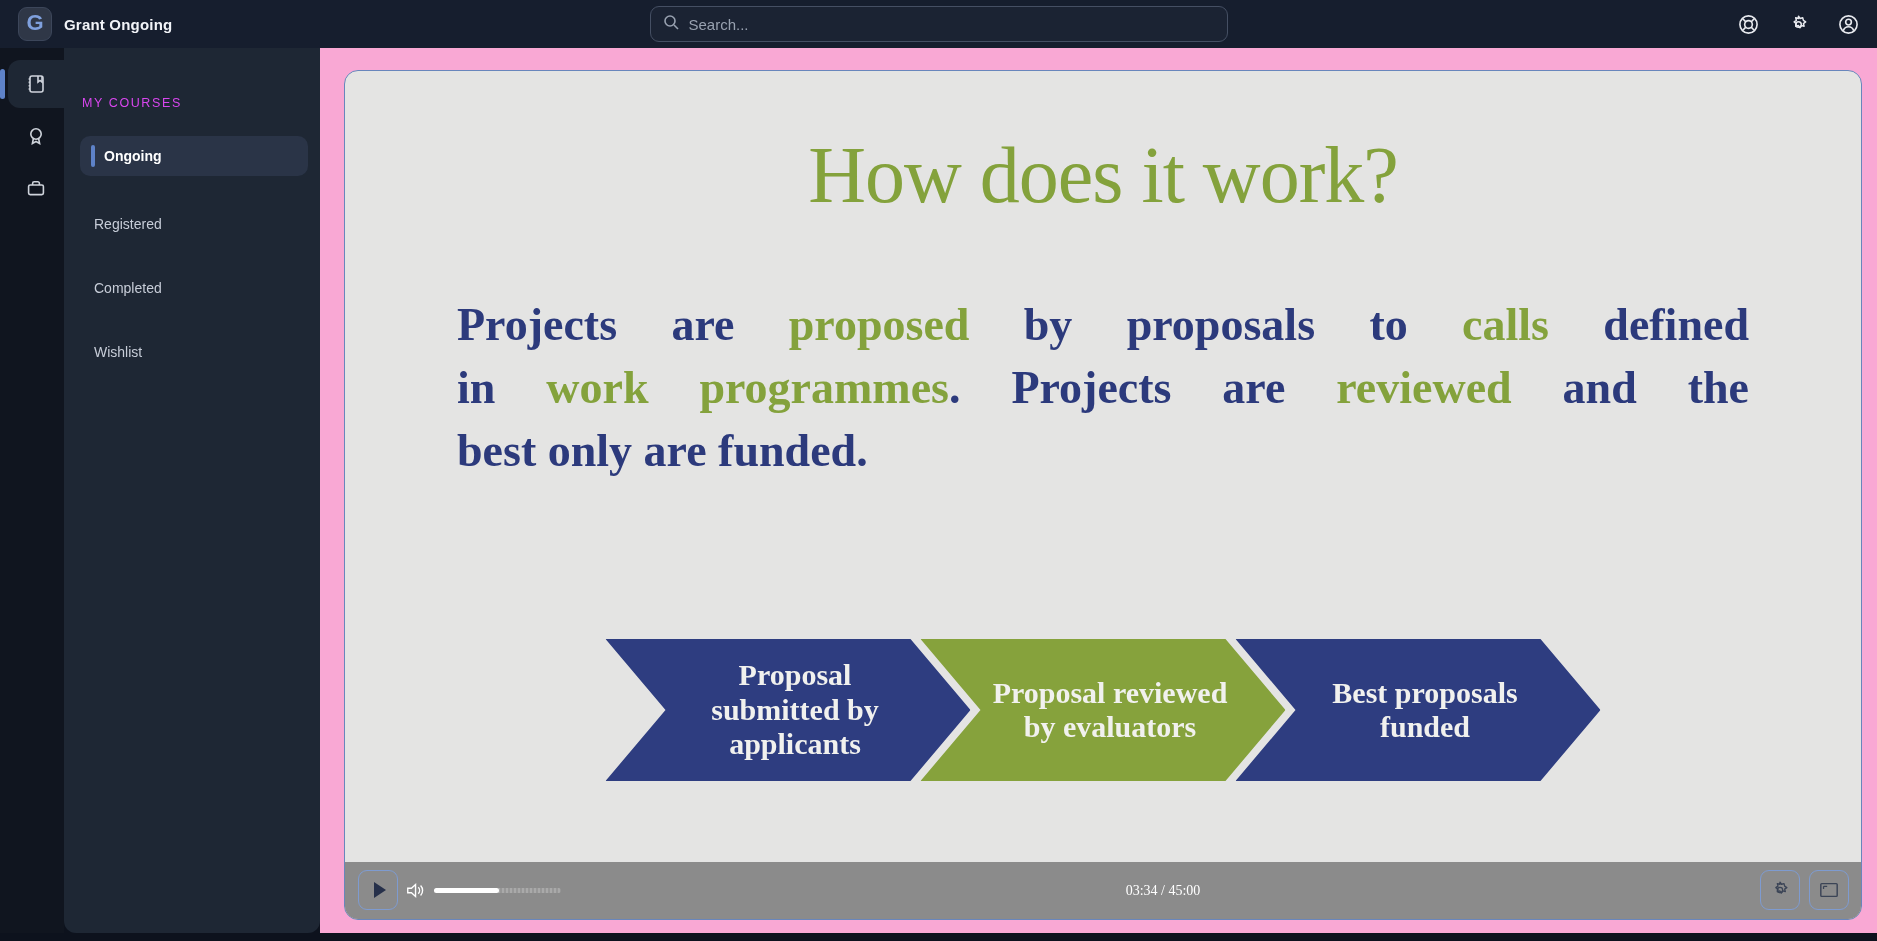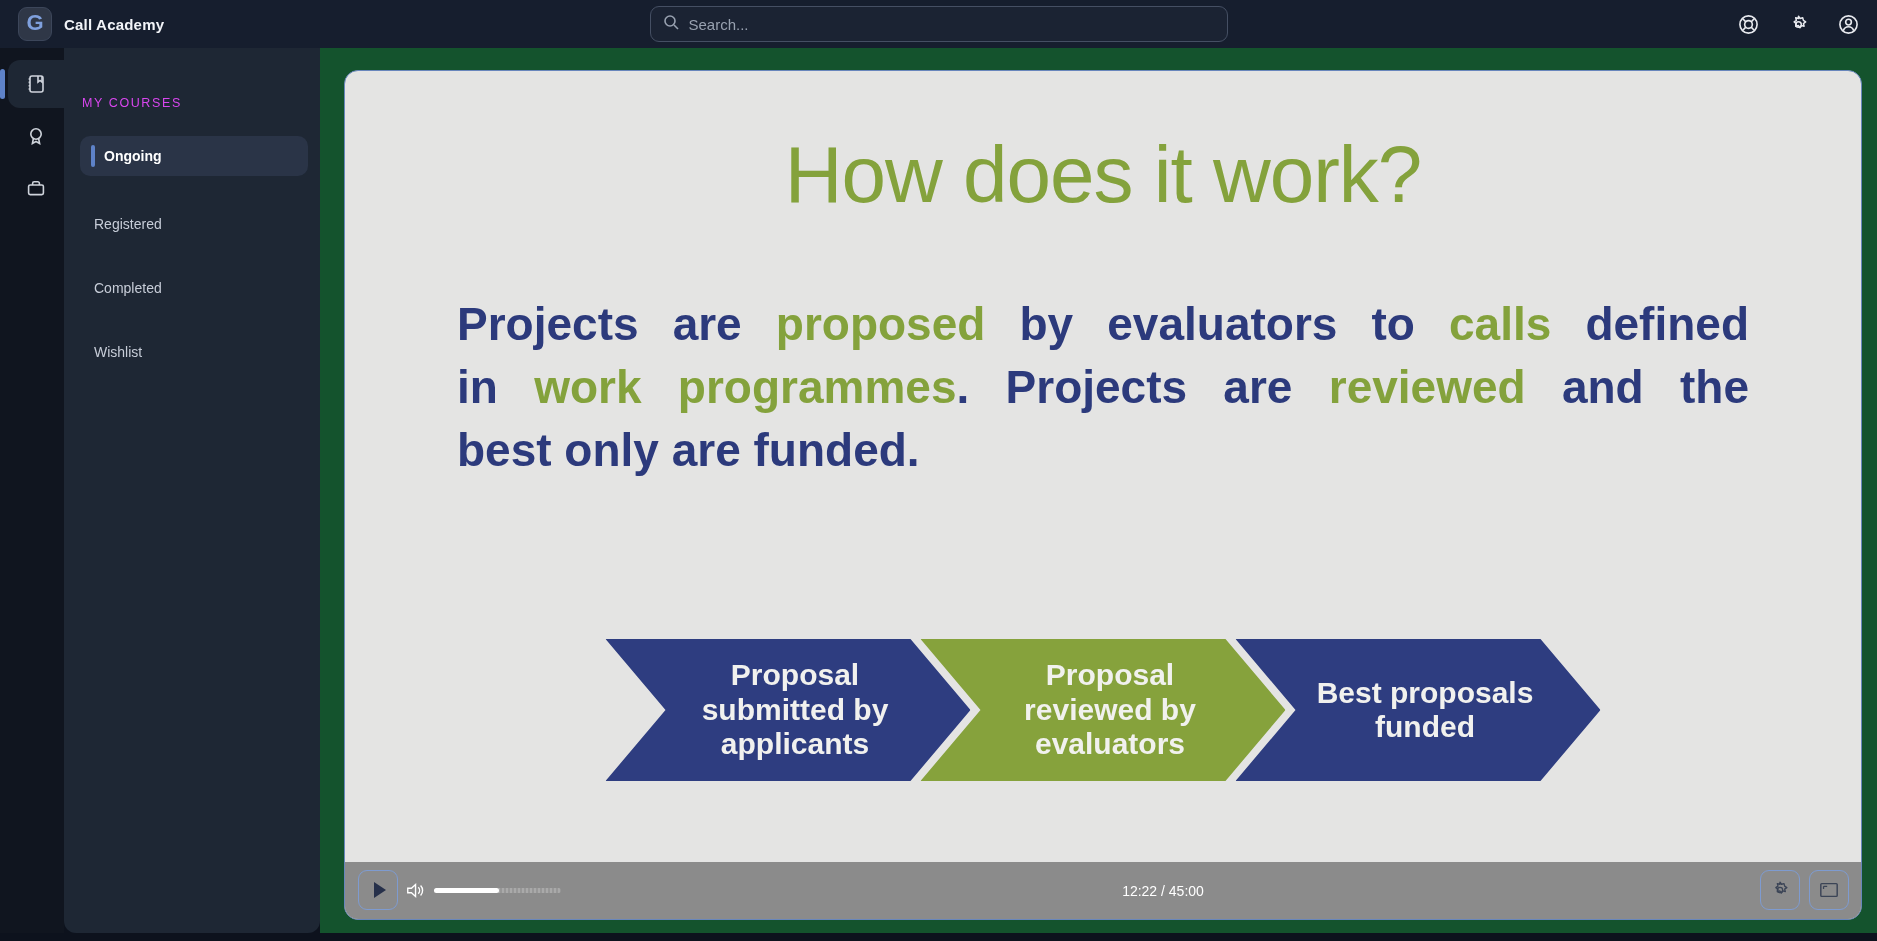--- a/index.html
+++ b/index.html
@@ -85,21 +85,21 @@
   }
   .side-item.active::before {
     content:""; position:absolute; left:11px; top:9px;
     width:4px; height:22px; border-radius:3px; background:#5e82c8;
   }
   .side-item.plain { height:34px; }
   .side-group { display:flex; flex-direction:column; gap:28px; }
 
   
   .main {
-    flex:1; background:#14532d; position:relative;
+    flex:1; background:#f9a8d4; position:relative;font-family:Liberation Serif, serif;
   }
   .player {
     position:absolute; left:24px; top:22px;
     width:1518px; height:850px;
     background:#e4e4e3;
     border:1.5px solid #6886bc; border-radius:14px;
     overflow:hidden;
     display:flex; flex-direction:column;
   }
 
@@ -182,21 +182,21 @@
   }
 </style>
 </head>
 <body>
 
 <div class="topbar">
   <div class="brand">
     <div class="logo-tile">
       <span class="logo-g">G</span>
     </div>
-    <span class="brand-title">Call Academy</span>
+    <span class="brand-title">Grant Ongoing</span>
   </div>
 
   <div class="searchbox">
     <span>
       <svg width="16" height="16" viewBox="0 0 16 16" fill="none" stroke="#98a1b0" stroke-width="1.6">
         <circle cx="7" cy="7" r="5"></circle>
           <line x1="11" y1="11" x2="15" y2="15"></line>
       </svg>
     </span>
     <input type="text" placeholder="Search..." style="">
@@ -280,21 +280,21 @@
     </div>
   </div>
 
   <div class="main">
     <div class="player">
 
       <div class="slide">
         <div class="slide-title">How does it work?</div>
 
         <div class="slide-paragraph">
-          <div class="pline just"><span class="seg-navy">Projects are </span><span class="seg-green">proposed</span><span class="seg-navy"> by evaluators to </span><span class="seg-green">calls</span><span class="seg-navy"> defined</span></div>
+          <div class="pline just"><span class="seg-navy">Projects are </span><span class="seg-green">proposed</span><span class="seg-navy"> by proposals to </span><span class="seg-green">calls</span><span class="seg-navy"> defined</span></div>
           <div class="pline just"><span class="seg-navy">in </span><span class="seg-green">work programmes</span><span class="seg-navy">. Projects are </span><span class="seg-green">reviewed</span><span class="seg-navy"> and the</span></div>
           <div class="pline"><span class="seg-navy">best only are funded.</span></div>
         </div>
 
         <div class="chevron-row">
           <div class="chevron navy">
             <span>Proposal submitted by applicants</span>
           </div>
           <div class="chevron green">
             <span>Proposal reviewed by evaluators</span>
@@ -315,21 +315,21 @@
             <polygon points="3,7.5 7,7.5 11.5,3.5 11.5,16.5 7,12.5 3,12.5" fill="none"></polygon>
             <path d="M14.5 6.5 a5 5 0 0 1 0 7"></path>
             <path d="M17 4.5 a8 8 0 0 1 0 11"></path>
           </svg>
         </span>
 
         <div class="seekbar">
           <div class="fill" style="width: 51%;"></div>
         </div>
 
-        <span class="time-display">12:22 / 45:00</span>
+        <span class="time-display">03:34 / 45:00</span>
 
         <div class="ctrl-right">
           <div class="ctrl-btn">
             <svg width="20" height="20" viewBox="0 0 24 24" fill="none" stroke="#3b4456" stroke-width="1.6">
               <circle cx="12" cy="12" r="3.2"></circle>
               <path d="M12 2.5 l1.8 2.6 3-.8.8 3 2.6 1.8-2.6 1.8.8 3-3-.8-1.8 2.6-1.8-2.6-3 .8.8-3-2.6-1.8 2.6-1.8-.8-3 3 .8z" stroke-linejoin="round"></path>
             </svg>
           </div>
           <div class="ctrl-btn">
             <svg width="20" height="18" viewBox="0 0 22 18" fill="none" stroke="#3b4456" stroke-width="1.6">

